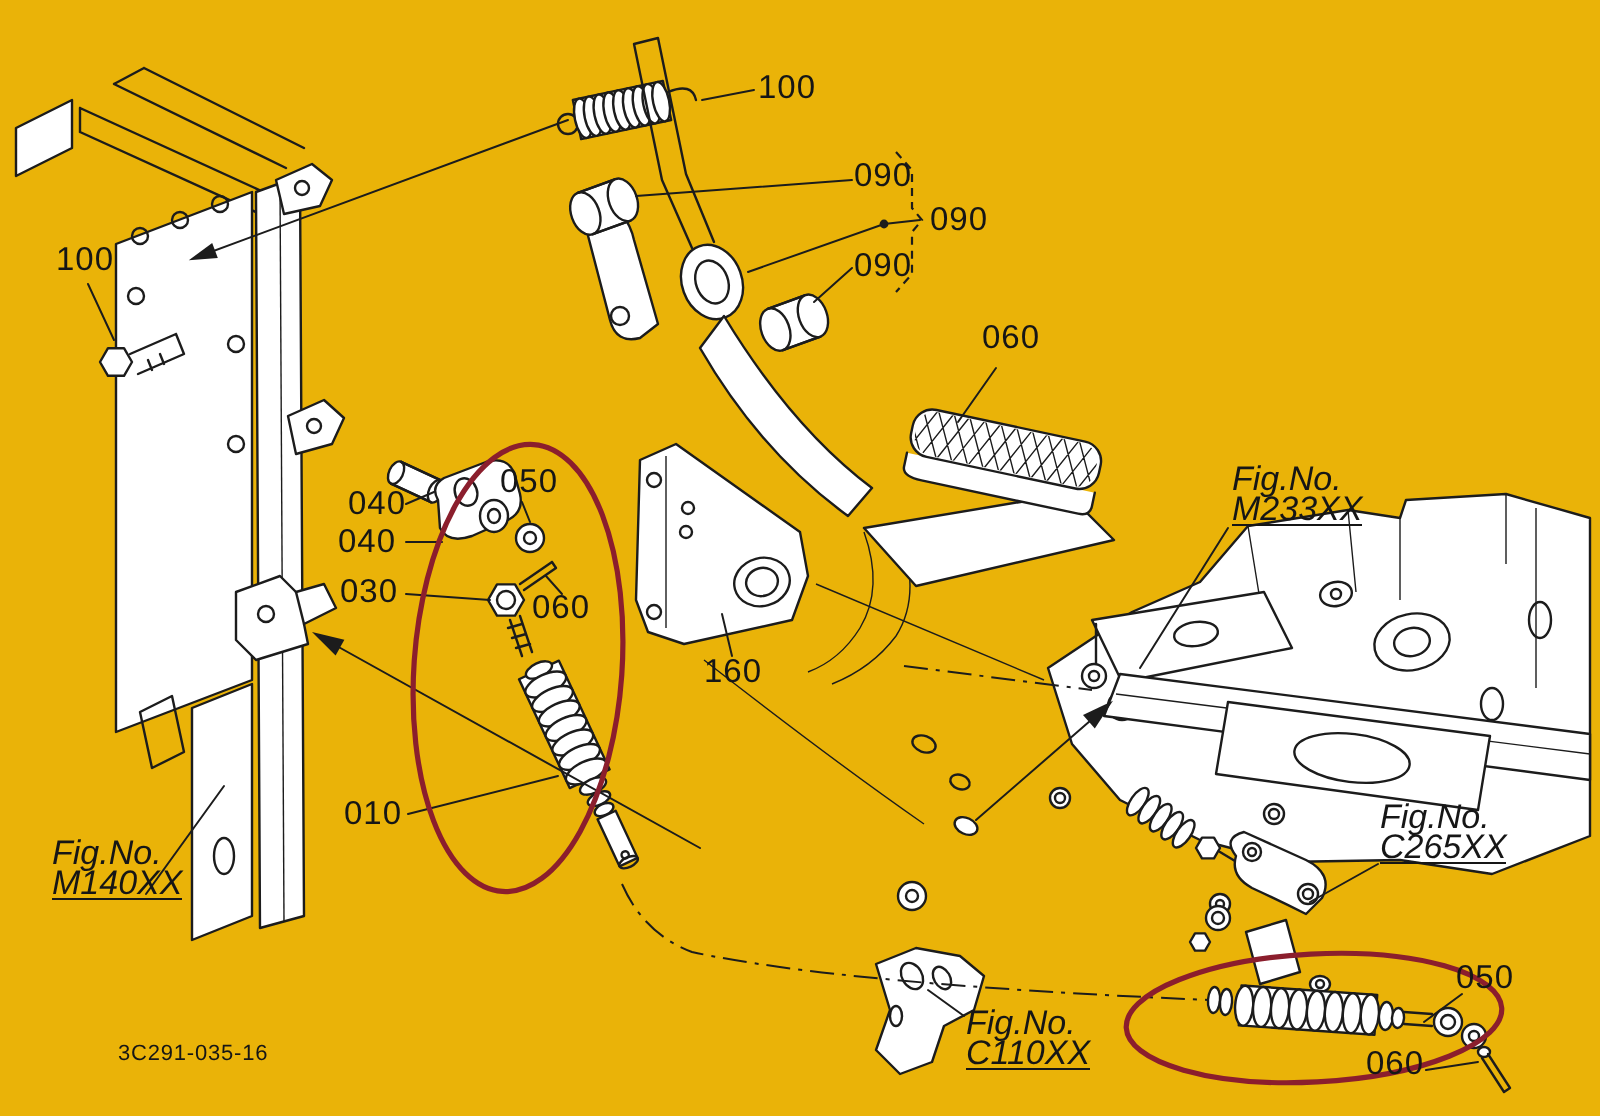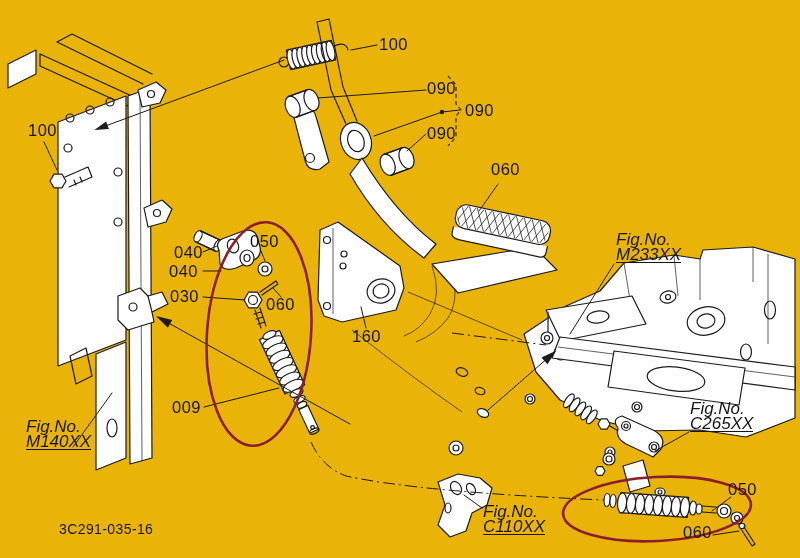--- a/index.html
+++ b/index.html
@@ -3,21 +3,21 @@
 <meta charset="utf-8">
 <style>
   html,body{margin:0;padding:0;background:#fff;}
   .stage{position:relative;width:800px;height:558px;background:#eab308;overflow:hidden;
          font-family:"Liberation Sans", sans-serif;}
   .stage svg{position:absolute;left:0;top:0;}
   .part-label{position:absolute;font-size:16.5px;letter-spacing:.5px;color:#161616;
               white-space:nowrap;line-height:1.05;}
   .fig-ref{position:absolute;font-size:17px;color:#161616;line-height:15px;white-space:nowrap;font-style:italic;}
   .fig-code{display:inline-block;border-bottom:1.3px solid #161616;padding-bottom:0px;}
-  .doc-number{position:absolute;font-size:14px;letter-spacing:.4px;color:#161616;white-space:nowrap;}
+  .doc-number{position:absolute;font-size:11px;letter-spacing:.4px;color:#161616;white-space:nowrap;}
   
   .ln{fill:none;stroke:#1c1c1c;stroke-width:1.2;stroke-linecap:round;stroke-linejoin:round;}
   .fw{fill:#ffffff;stroke:#1c1c1c;stroke-width:1.2;stroke-linecap:round;stroke-linejoin:round;}
   .thin{fill:none;stroke:#1c1c1c;stroke-width:1;stroke-linecap:round;}
   .hair{fill:none;stroke:#1c1c1c;stroke-width:.7;}
   .dashdot{fill:none;stroke:#1c1c1c;stroke-width:1;stroke-dasharray:12 4 2 4;}
   .dash{fill:none;stroke:#1c1c1c;stroke-width:1.1;stroke-dasharray:4 3;}
   .blk{fill:#1c1c1c;stroke:none;}
 </style>
 </head>
@@ -306,21 +306,21 @@
   <div class="part-label" style="left:465px;top:102px">090</div>
   <div class="part-label" style="left:427px;top:125px">090</div>
   <div class="part-label" style="left:28px;top:122px">100</div>
   <div class="part-label" style="left:491px;top:161px">060</div>
   <div class="part-label" style="left:250px;top:233px">050</div>
   <div class="part-label" style="left:174px;top:244px">040</div>
   <div class="part-label" style="left:169px;top:263px">040</div>
   <div class="part-label" style="left:170px;top:288px">030</div>
   <div class="part-label" style="left:266px;top:296px">060</div>
   <div class="part-label" style="left:352px;top:328px">160</div>
-  <div class="part-label" style="left:172px;top:399px">009</div>
+  <div class="part-label" style="left:172px;top:399px">010</div>
   <div class="part-label" style="left:728px;top:481px">050</div>
   <div class="part-label" style="left:683px;top:524px">060</div>
 
   <div class="fig-ref" style="left:616px;top:232px">
     <span>Fig.No.</span><br>
     <span class="fig-code">M233XX</span>
   </div>
   <div class="fig-ref" style="left:690px;top:401px">
     <span>Fig.No.</span><br>
     <span class="fig-code">C265XX</span>

